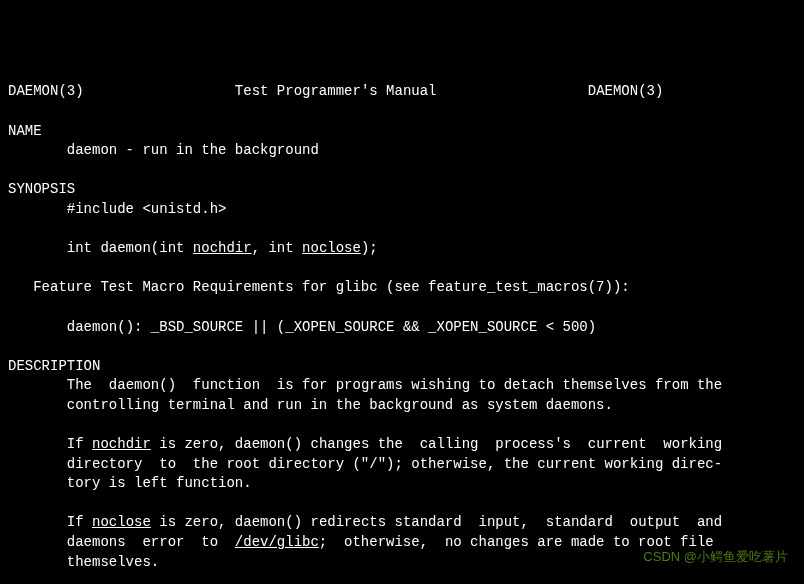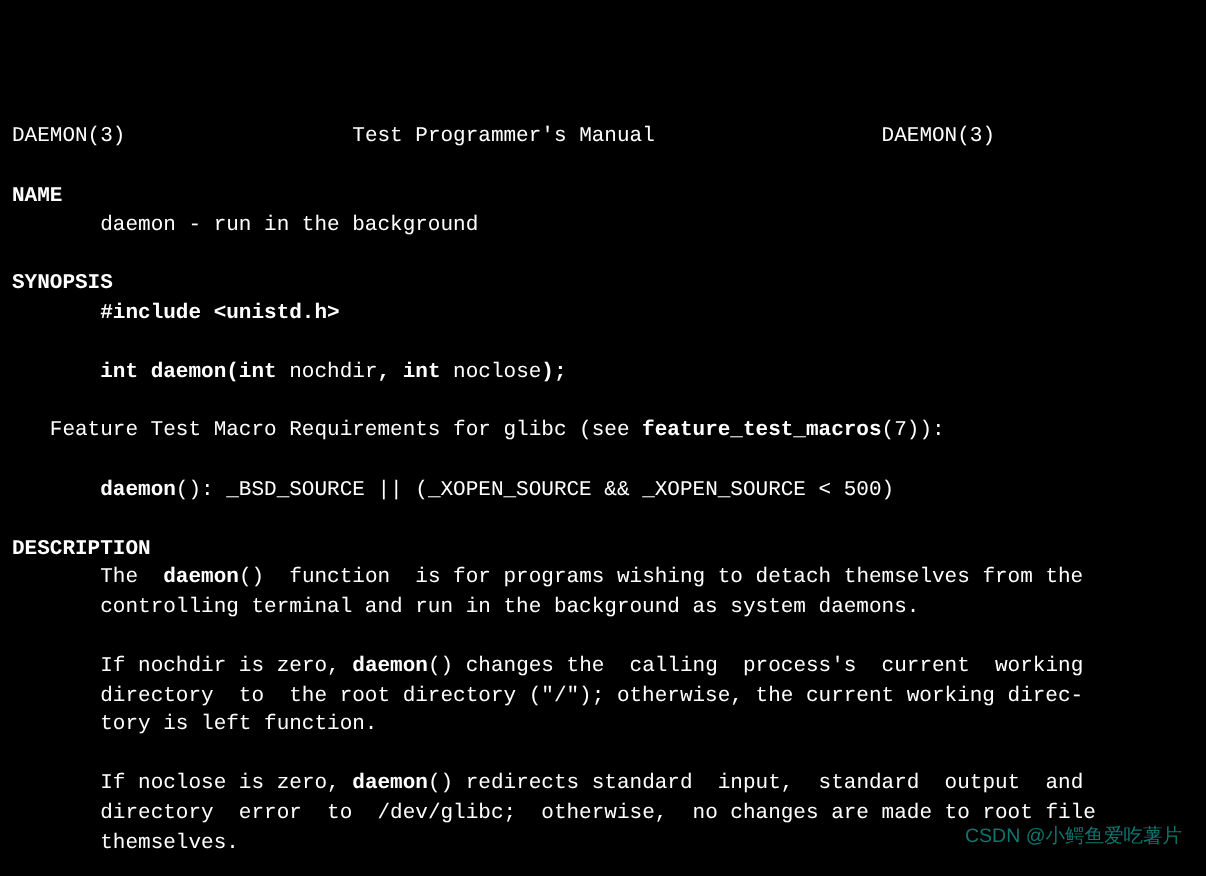--- a/index.html
+++ b/index.html
@@ -10,27 +10,27 @@
     line-height: 1.4;
     margin: 0;
     padding: 4px 8px;
     white-space: pre;
     width: 804px;
     height: 584px;
     box-sizing: border-box;
     overflow: hidden;
     position: relative;
   }
-  .bold { font-weight: bold; }
-  .underline { }
+  .bold { font-weight: normal; }
+  .underline { text-decoration: underline; }
   .watermark {
     position: absolute;
     bottom: 18px;
     right: 16px;
-    color: #0f766e;
+    color: #4d7c0f;
     font-family: sans-serif;
     font-size: 13px;
     text-shadow: 0 0 2px #000;
   }
 </style>
 </head>
 <body>
 
 
 
@@ -50,21 +50,21 @@
 
 <span class="bold">DESCRIPTION</span>
        <span>The  </span><span class="bold">daemon</span><span>()  function  is for programs wishing to detach themselves from the</span>
        <span>controlling terminal and run in the background as system daemons.</span>
 
        <span>If </span><span class="underline">nochdir</span><span> is zero, </span><span class="bold">daemon</span><span>() changes the  calling  process's  current  working</span>
        <span>directory  to  the root directory ("/"); otherwise, the current working direc-</span>
        <span>tory is left function.</span>
 
        <span>If </span><span class="underline">noclose</span><span> is zero, </span><span class="bold">daemon</span><span>() redirects standard  input,  standard  output  and</span>
-       <span>directory  error  to  </span><span class="underline">/dev/glibc</span><span>;  otherwise,  no changes are made to root file</span>
+       <span>daemons  error  to  </span><span class="underline">/dev/glibc</span><span>;  otherwise,  no changes are made to root file</span>
        <span>themselves.</span>
 
 
        
        
        
        </div>
 
 <div class="watermark">CSDN @小鳄鱼爱吃薯片</div>
 

